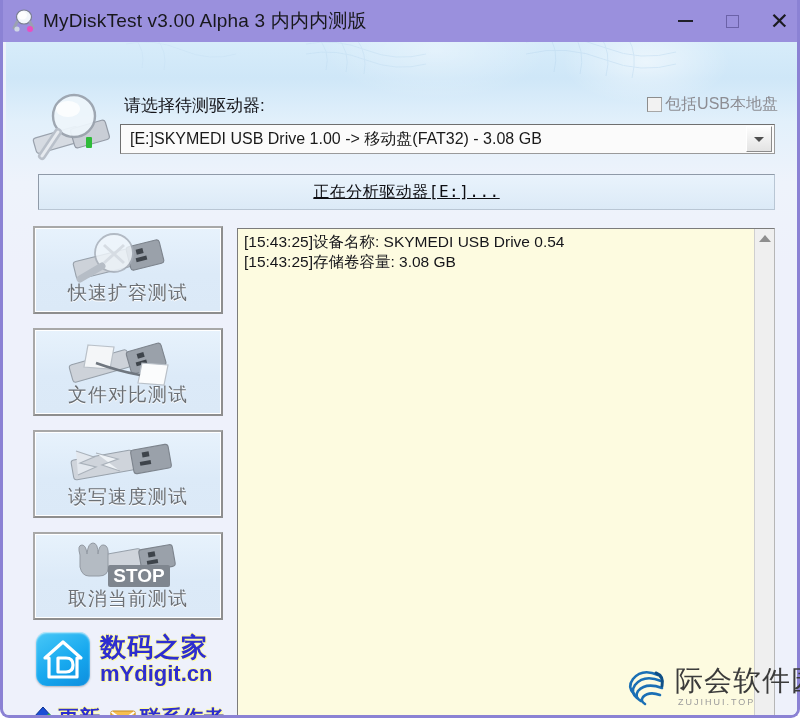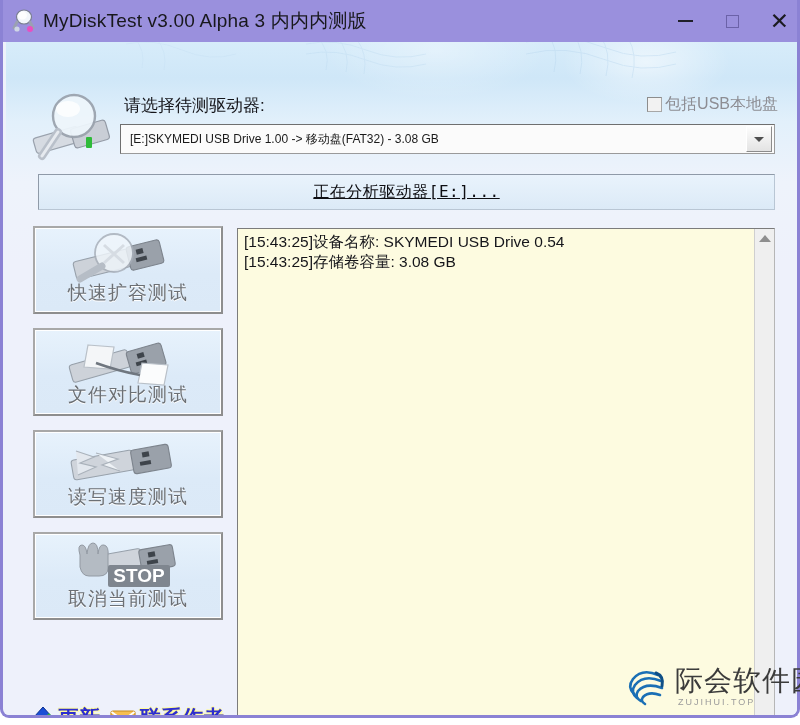--- a/index.html
+++ b/index.html
@@ -64,21 +64,21 @@
   }
   .usb-check .lab{font-size:16px;color:#8d8d93;white-space:nowrap;}
 
   .combo{
     position:absolute;left:114px;top:82px;width:655px;height:30px;
     background:#fbfbfb;box-sizing:border-box;
     border:1px solid #9a9a9a;border-top-color:#6f6f6f;border-left-color:#6f6f6f;
     display:flex;align-items:center;
   }
   .combo .val{
-    font-size:12px;color:#1a1a1a;padding-left:9px;white-space:nowrap;overflow:hidden;
+    font-size:16px;color:#1a1a1a;padding-left:9px;white-space:nowrap;overflow:hidden;
   }
   .combo .arrow{
     margin-left:auto;width:26px;height:26px;margin-right:2px;
     background:linear-gradient(#fdfdfd,#e3e3e3);
     border:1px solid #fff;border-right-color:#8c8c8c;border-bottom-color:#8c8c8c;
     box-sizing:border-box;display:flex;align-items:center;justify-content:center;
   }
   .combo .arrow i{
     display:block;width:0;height:0;border-left:5px solid transparent;border-right:5px solid transparent;
     border-top:5px solid #4e4e4e;
@@ -321,20 +321,32 @@
               <rect x="111" y="21" width="11" height="4" fill="#3e444b" transform="rotate(-10 116 23)"></rect>
               <path d="M44 16 q-3 -10 2 -10 q4 0 5 9 q1 -11 6 -11 q5 0 5 11 q1 -10 6 -9 q5 1 4 11 l0 12 q0 8 -9 8 l-10 0 q-7 0 -9 -9 z" fill="#b4bbc3" stroke="#939aa3" stroke-width="1"></path>
               <rect x="72" y="26" width="62" height="22" rx="2" fill="#7f868f"></rect>
               <text x="103" y="43" font-family="Liberation Sans, sans-serif" font-size="19" font-weight="bold" fill="#ffffff" text-anchor="middle">STOP</text>
             </svg>
           </div>
           <span class="cap">取消当前测试</span>
         </div>
       </div>
 
+      <div class="logo-wrap">
+        <div class="logo-sq">
+          <svg viewBox="0 0 54 54" width="54" height="54">
+            <path d="M27 10 L45 26 L41 26 L41 45 L13 45 L13 26 L9 26 Z" fill="none" stroke="#ffffff" stroke-width="3.2" stroke-linejoin="round"></path>
+            <path d="M22 26 L30 26 q7 0 7 7 q0 7 -7 7 L22 40 Z" fill="none" stroke="#ffffff" stroke-width="3.2" stroke-linejoin="round"></path>
+          </svg>
+        </div>
+        <div class="logo-txt">
+          <span class="logo-cn">数码之家</span>
+          <span class="logo-en">mYdigit.cn</span>
+        </div>
+      </div>
 
       <div class="links">
         <div class="lnk">
           <svg width="22" height="24" viewBox="0 0 22 24">
             <path d="M11 1 L20 11 L15 11 L15 20 L7 20 L7 11 L2 11 Z" fill="#1a4fd6" stroke="#0d2f8c" stroke-width="1"></path>
             <path d="M4 15 L8 21 L17 9" stroke="#2fbb3a" stroke-width="3" fill="none" stroke-linecap="round"></path>
           </svg>
           <span class="lt">更新</span>
         </div>
         <div class="lnk">

